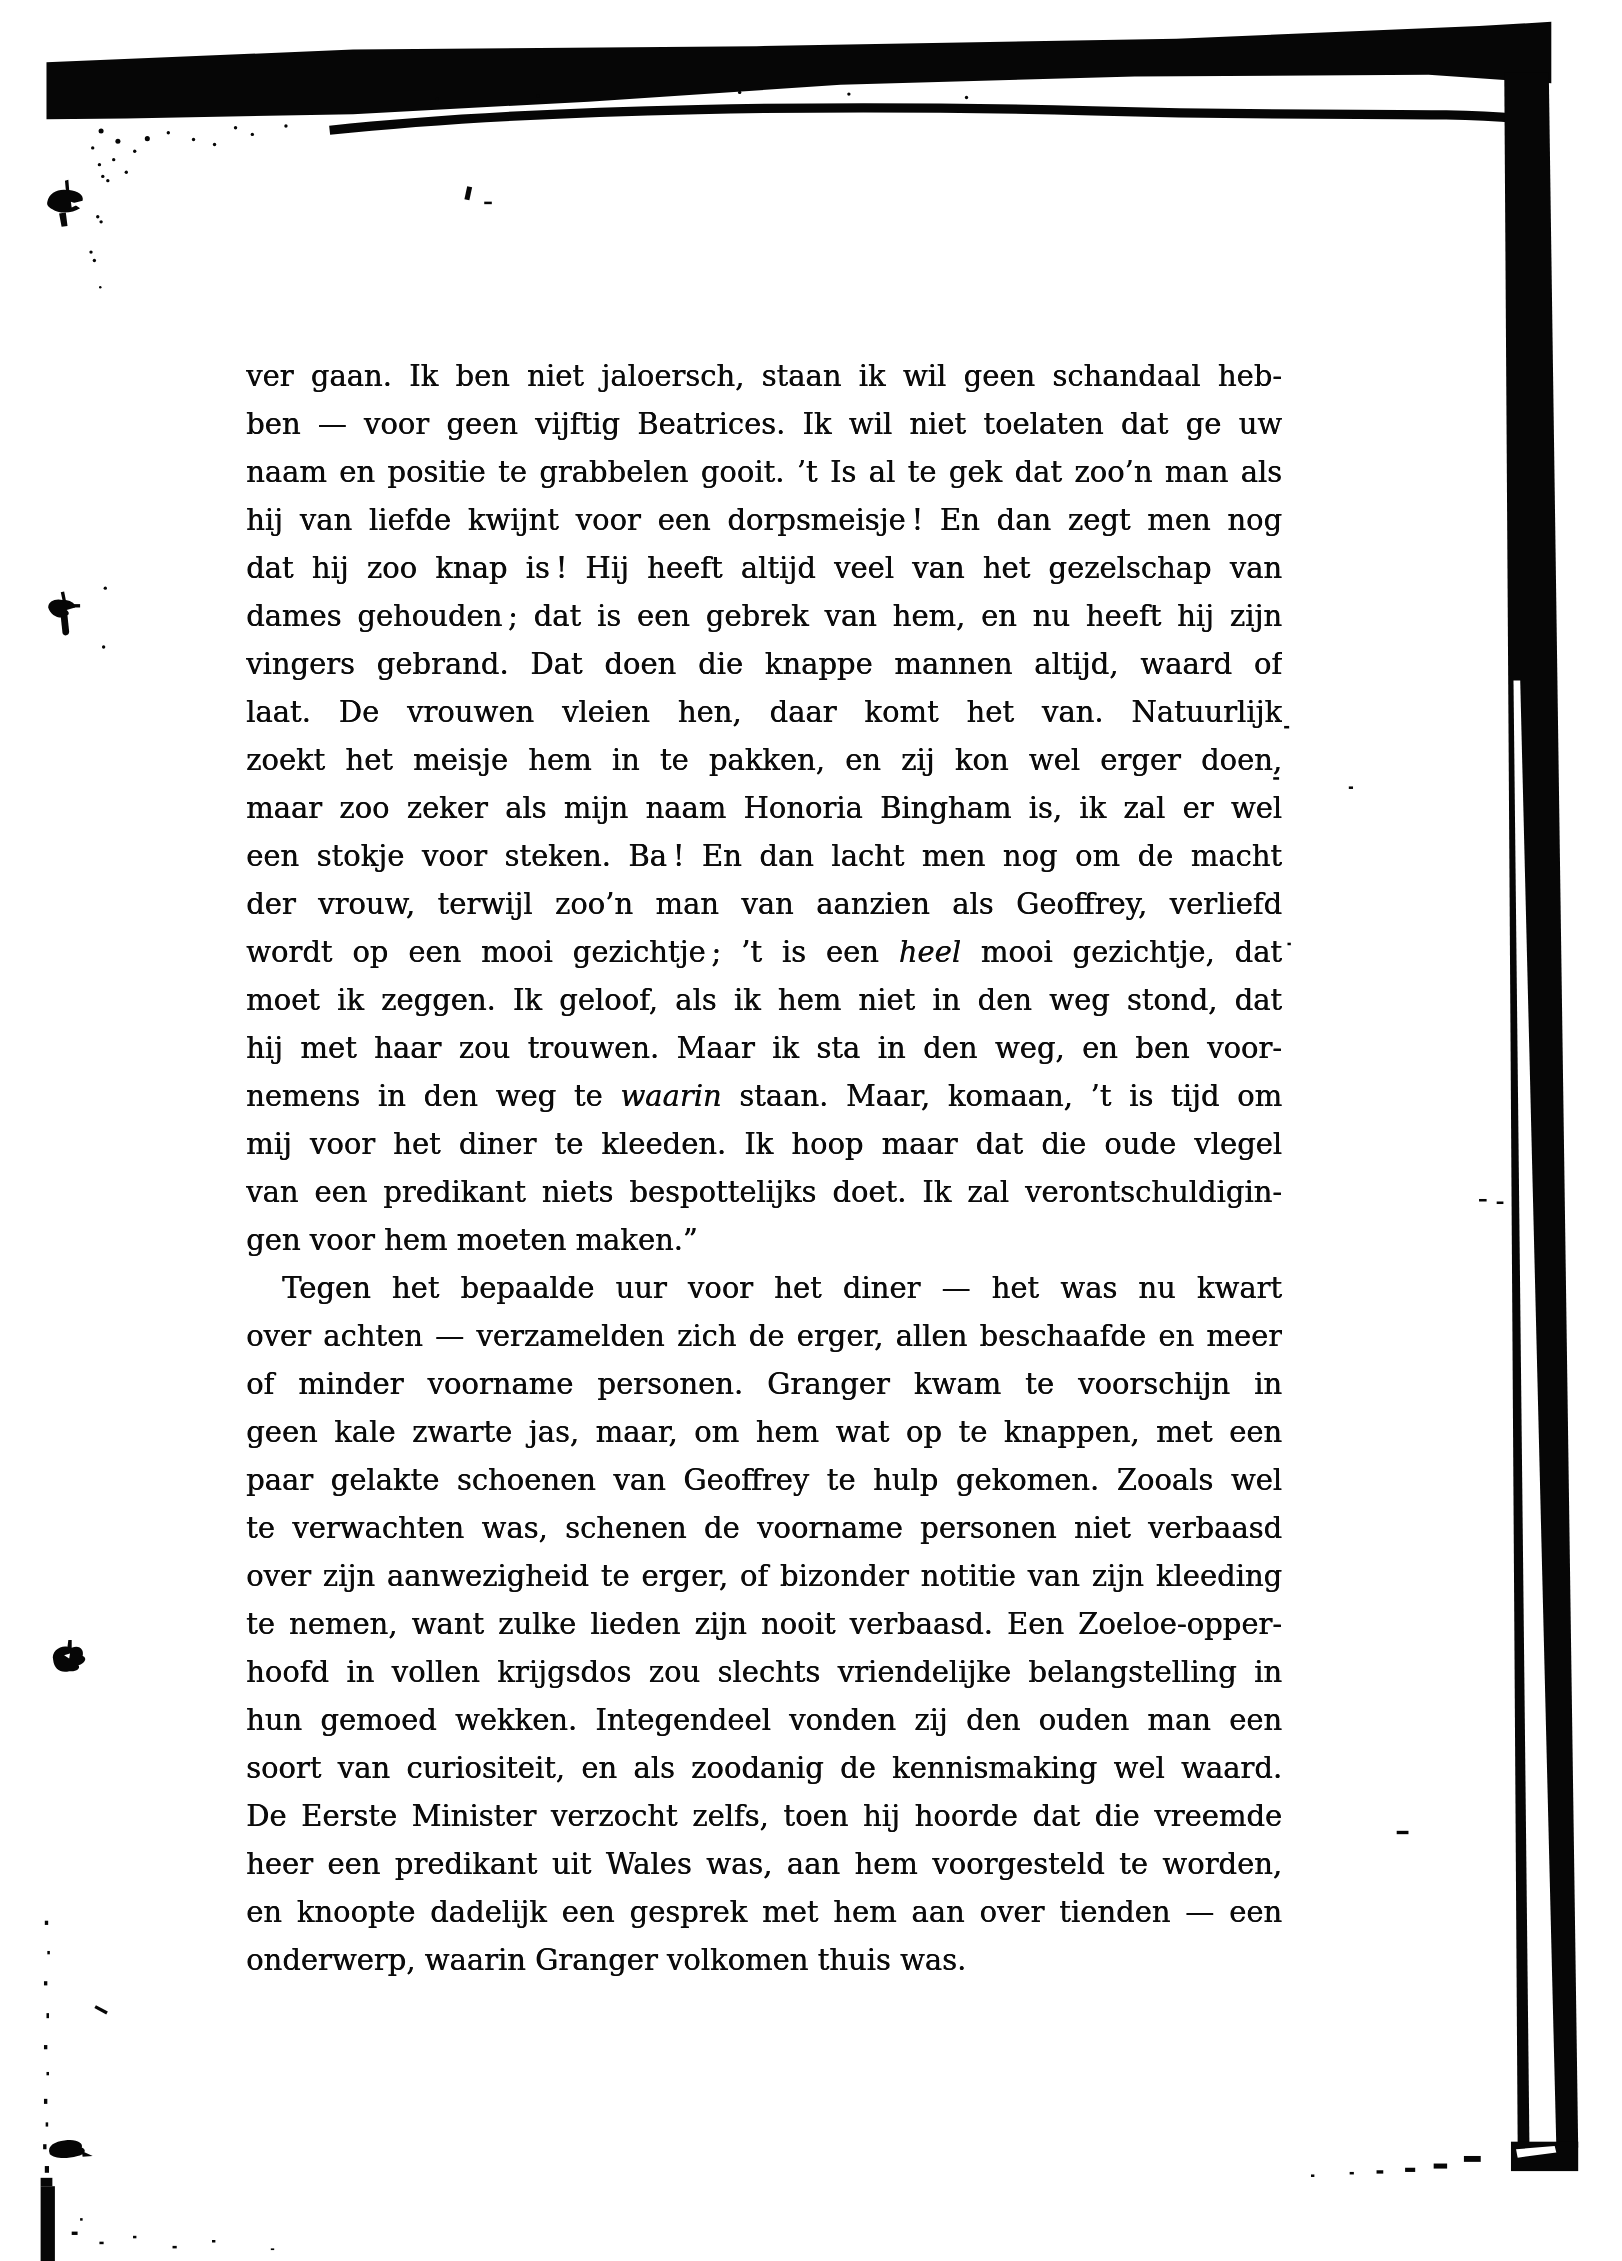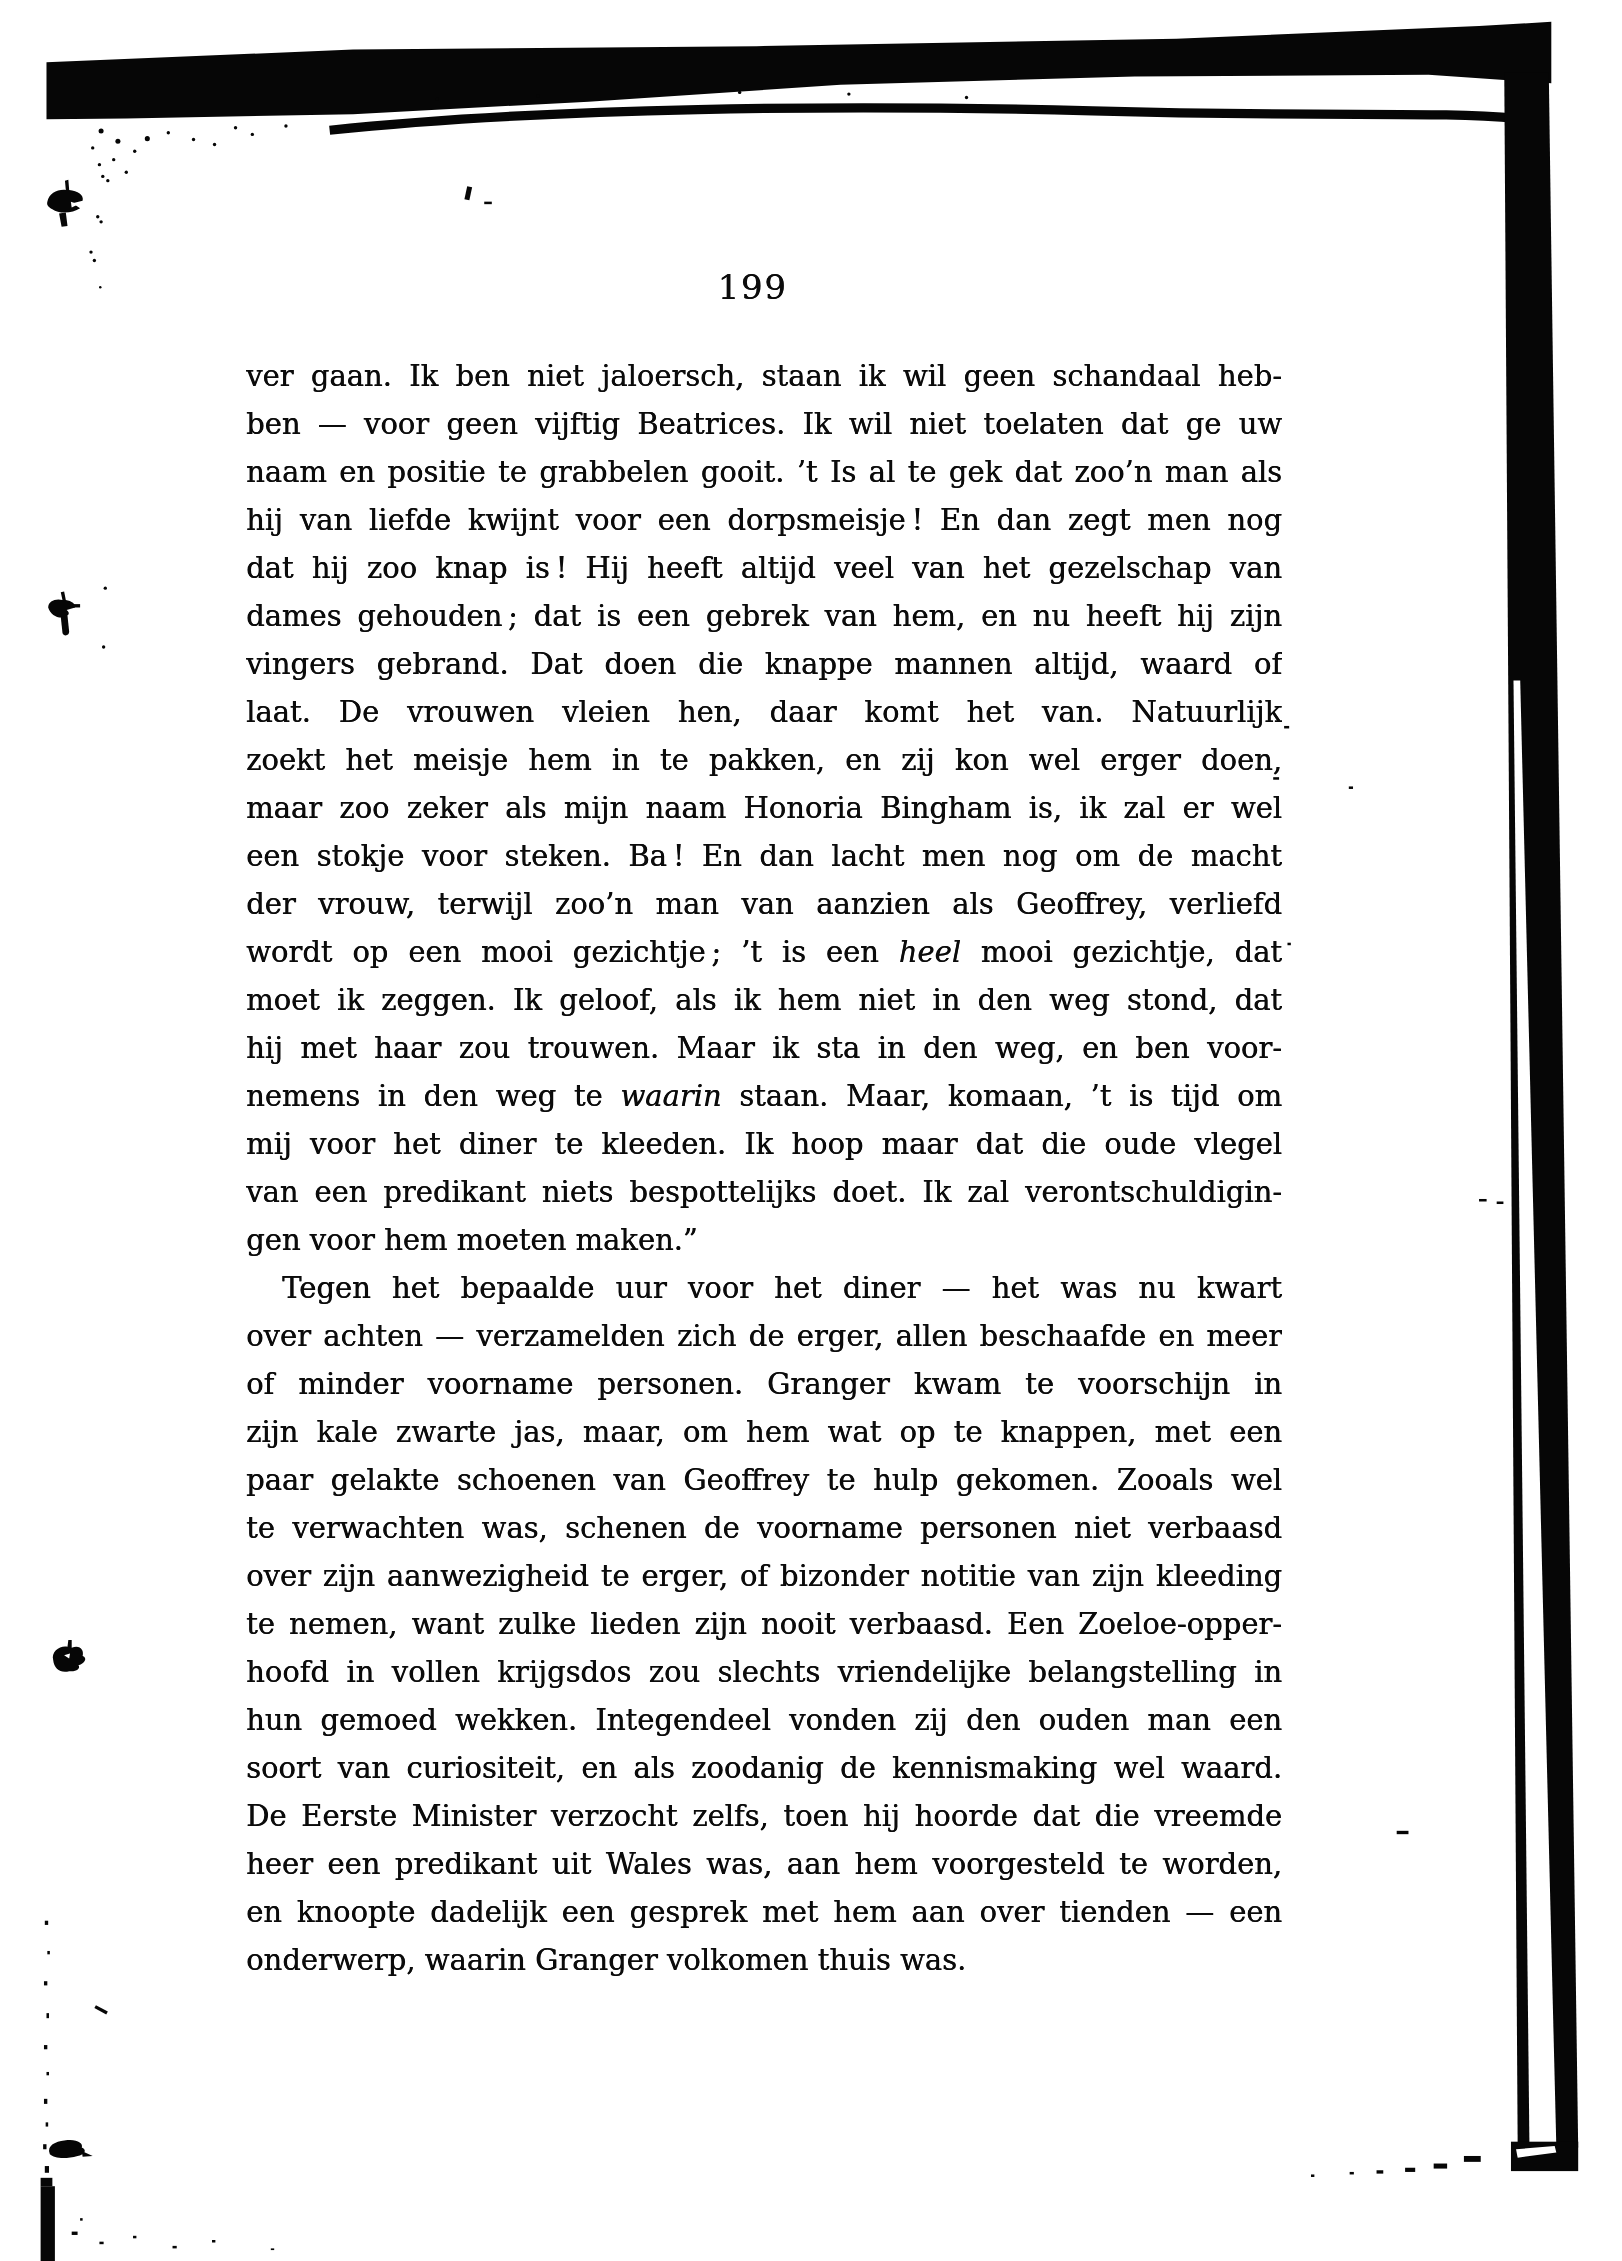--- a/index.html
+++ b/index.html
@@ -151,21 +151,20 @@
       <rect x="1528" y="864" width="6" height="3"></rect>
       <rect x="1515" y="925" width="7" height="3"></rect>
       <rect x="1605" y="936" width="5" height="3"></rect>
       <rect x="1532" y="1122" width="4" height="3"></rect>
       <rect x="1760" y="1427" width="9" height="3"></rect>
       <rect x="1781" y="1430" width="8" height="3"></rect>
       <rect x="1662" y="2179" width="14" height="4"></rect>
     </g>
   </svg>
 
-  <div class="pagenum">199</div>
 
   <div class="textblock">
       <div class="paragraph">
         <div class="line">ver gaan.  Ik ben niet jaloersch, staan ik wil geen schandaal heb-</div>
         <div class="line">ben — voor geen vijftig Beatrices.  Ik wil niet toelaten dat ge uw</div>
         <div class="line">naam en positie te grabbelen gooit.  ’t Is al te gek dat zoo’n man als</div>
         <div class="line">hij van liefde kwijnt voor een dorpsmeisje !  En dan zegt men nog</div>
         <div class="line">dat hij zoo knap is !  Hij heeft altijd veel van het gezelschap van</div>
         <div class="line">dames gehouden ; dat is een gebrek van hem, en nu heeft hij zijn</div>
         <div class="line">vingers gebrand.  Dat doen die knappe mannen altijd, waard of</div>
@@ -179,21 +178,21 @@
         <div class="line">hij met haar zou trouwen.  Maar ik sta in den weg, en ben voor-</div>
         <div class="line">nemens in den weg te <em>waarin</em> staan.  Maar, komaan, ’t is tijd om</div>
         <div class="line">mij voor het diner te kleeden.  Ik hoop maar dat die oude vlegel</div>
         <div class="line">van een predikant niets bespottelijks doet.  Ik zal verontschuldigin-</div>
         <div class="line last">gen voor hem moeten maken.”</div>
       </div>
       <div class="paragraph">
         <div class="line indent">Tegen het bepaalde uur voor het diner — het was nu kwart</div>
         <div class="line">over achten — verzamelden zich de erger, allen beschaafde en meer</div>
         <div class="line">of minder voorname personen.  Granger kwam te voorschijn in</div>
-        <div class="line">zijn kale zwarte jas, maar, om hem wat op te knappen, met een</div>
+        <div class="line">geen kale zwarte jas, maar, om hem wat op te knappen, met een</div>
         <div class="line">paar gelakte schoenen van Geoffrey te hulp gekomen.  Zooals wel</div>
         <div class="line">te verwachten was, schenen de voorname personen niet verbaasd</div>
         <div class="line">over zijn aanwezigheid te erger, of bizonder notitie van zijn kleeding</div>
         <div class="line">te nemen, want zulke lieden zijn nooit verbaasd.  Een Zoeloe-opper-</div>
         <div class="line">hoofd in vollen krijgsdos zou slechts vriendelijke belangstelling in</div>
         <div class="line">hun gemoed wekken.  Integendeel vonden zij den ouden man een</div>
         <div class="line">soort van curiositeit, en als zoodanig de kennismaking wel waard.</div>
         <div class="line">De Eerste Minister verzocht zelfs, toen hij hoorde dat die vreemde</div>
         <div class="line">heer een predikant uit Wales was, aan hem voorgesteld te worden,</div>
         <div class="line">en knoopte dadelijk een gesprek met hem aan over tienden — een</div>

